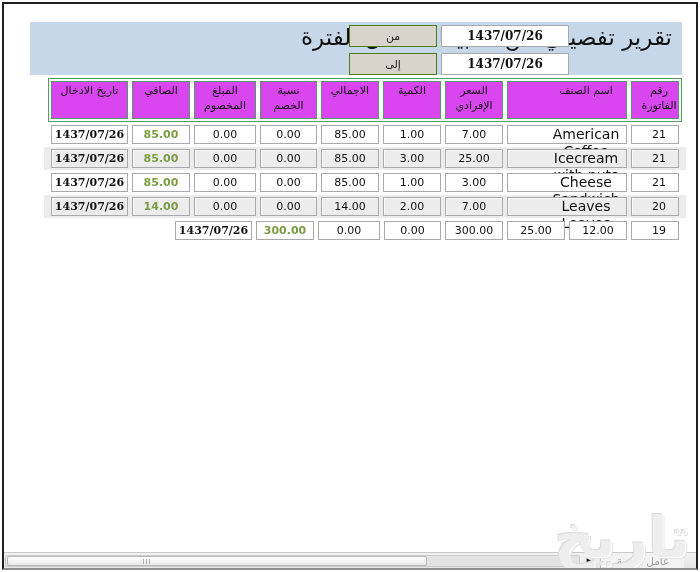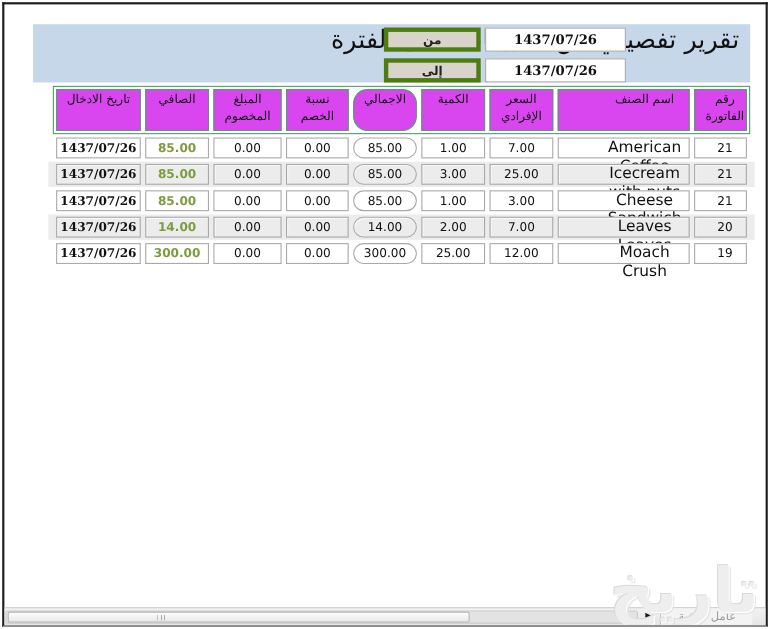--- a/index.html
+++ b/index.html
@@ -24,22 +24,22 @@
   .date-input {
     position: absolute; width: 128px; height: 22px;
     border: 1px solid #a9a9a9; background: #fff;
     text-align: center; font-family: "DejaVu Serif", "DejaVu Sans", serif;
     font-weight: bold; font-size: 12px; color: #111; direction: ltr;
   }
   .date-from { left: 411px; top: 3px; }   
   .date-to   { left: 411px; top: 31px; }
   .filter-btn {
     position: absolute; width: 88px; height: 22px;
-    background: #d8d4cc; border: 4px solid #4d7c0f;
-    font-size: 11px; font-weight: bold; color: #222;
+    background: #d8d4cc; border: 1px solid #4d7c0f;
+    font-size: 11px; font-weight: normal; color: #222;
     display: flex; align-items: center; justify-content: center; text-align: right;
   }
   .btn-from { left: 319px; top: 3px; }
   .btn-to   { left: 319px; top: 31px; }
 
   
   .table-area { position: absolute; top: 74px; right: 14px; }
   .thead {
     display: flex; gap: 4px; padding: 2px;
     border: 1px solid var(--table_header_border, #4f9e68); background: #fff;
@@ -60,21 +60,21 @@
   }
   .trow.alt .td { background: var(--row_alt, #ececec); }
   .td.col-net { color: var(--net_value, #7d9c40); font-weight: bold; }
   .td.col-entry_date { font-family: "DejaVu Serif", "DejaVu Sans", serif; font-weight: bold; }
   .td.col-item { font-size: 14px; }
 
   .col-invoice      { width: 48px; padding-left: 8px; }
   .col-item         { width: 120px; padding-left: 38px; }
   .col-unit_price   { width: 58px; }
   .col-qty          { width: 58px; }
-  .col-total        { width: 58px; border-radius: 13px; }
+  .col-total        { width: 58px; }
   .col-discount_pct { width: 57px; }
   .col-discount_amt { width: 62px; }
   .col-net          { width: 58px; }
   .col-entry_date   { width: 77px; }
 
   
   .watermark {
     position: absolute; right: 6px; bottom: 2px; z-index: 6;
     font-size: 56px; font-weight: bold; line-height: 1;
     color: #eeeeee;
@@ -184,21 +184,20 @@
           <div class="td col-unit_price">7.00</div>
           <div class="td col-qty">2.00</div>
           <div class="td col-total">14.00</div>
           <div class="td col-discount_pct">0.00</div>
           <div class="td col-discount_amt">0.00</div>
           <div class="td col-net">14.00</div>
           <div class="td col-entry_date">1437/07/26</div>
         </div>
         <div class="trow">
           <div class="td col-invoice">19</div>
-          <div class="td col-item">Moach Crush</div>
           <div class="td col-unit_price">12.00</div>
           <div class="td col-qty">25.00</div>
           <div class="td col-total">300.00</div>
           <div class="td col-discount_pct">0.00</div>
           <div class="td col-discount_amt">0.00</div>
           <div class="td col-net">300.00</div>
           <div class="td col-entry_date">1437/07/26</div>
         </div>
       </div>
   </div>

